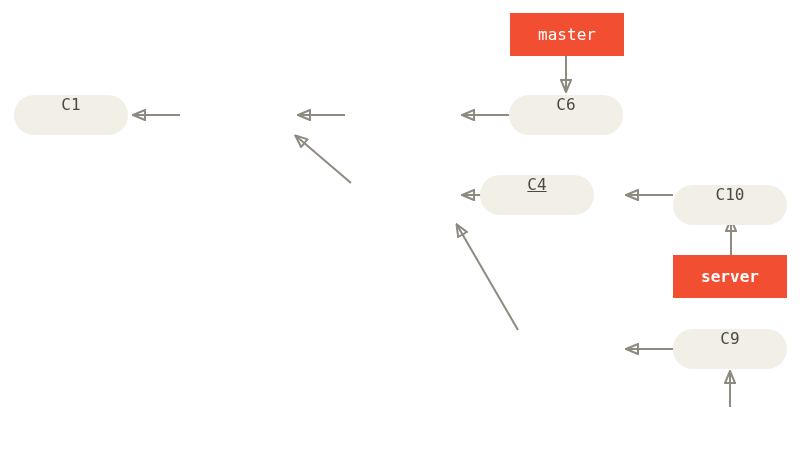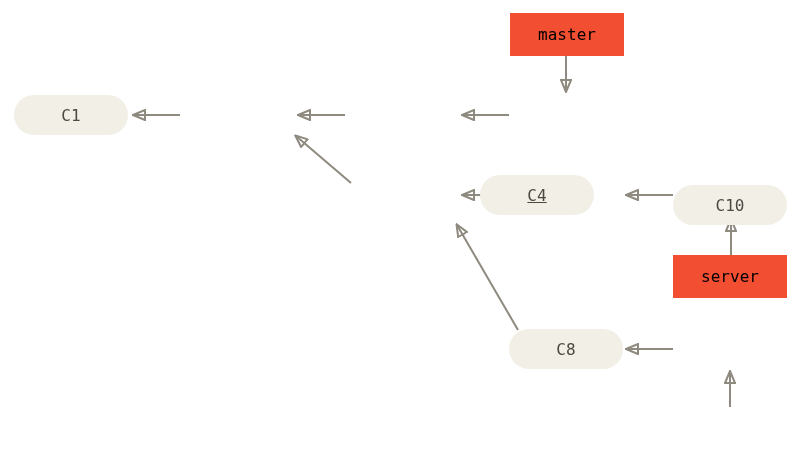--- a/index.html
+++ b/index.html
@@ -27,49 +27,49 @@
     stroke-width: 2;
     fill: none;
   }
   .node {
     position: absolute;
     width: 114px;
     height: 40px;
     background: #f1efe6;
     border-radius: 20px;
     display: flex;
-    align-items: center;
+    align-items: flex-start;
     justify-content: center;
     color: #4c4842;
     font-size: 16px;
   }
   .branch {
     position: absolute;
     width: 114px;
     height: 43px;
     background: #f14e32;
     display: flex;
     align-items: center;
     justify-content: center;
-    color: #000000;
+    color: #ffffff;
     font-size: 16px;
   }
   
   .pos-c1  { left: 14px;  top: 95px;  }
   .pos-c2  { left: 180px; top: 95px;  }
   .pos-c5  { left: 345px; top: 95px;  }
   .pos-c6  { left: 509px; top: 95px;  }
   .pos-c3  { left: 345px; top: 175px; }
   .pos-c4  { left: 480px; top: 175px; text-decoration: underline; }
   .pos-c10 { left: 673px; top: 185px; }
   .pos-c8  { left: 509px; top: 329px; }
   .pos-c9  { left: 673px; top: 329px; }
   
   .pos-master { left: 510px; top: 13px;  }
-  .pos-server { left: 673px; top: 255px; }
+  .pos-server { left: 673px; top: 255px; font-weight: bold; }
   .pos-client { left: 673px; top: 407px; }
 </style>
 </head>
 <body>
 
 <div class="canvas">
 
   <svg class="edges" width="800" height="466" viewBox="0 0 800 466" xmlns="http://www.w3.org/2000/svg">
     <defs>
       <marker id="arrow" viewBox="0 0 14 12" markerWidth="14" markerHeight="12" refX="12" refY="6" orient="auto" markerUnits="userSpaceOnUse">
@@ -85,28 +85,31 @@
     <line x1="351" y1="183" x2="296" y2="136" marker-end="url(#arrow)"></line>
     <line x1="518" y1="330" x2="457" y2="225" marker-end="url(#arrow)"></line>
     <line x1="566" y1="55" x2="566" y2="91" marker-end="url(#arrow)"></line>
     <line x1="731" y1="255" x2="731" y2="220" marker-end="url(#arrow)"></line>
     <line x1="730" y1="407" x2="730" y2="372" marker-end="url(#arrow)"></line>
   </svg>
 
   <div class="node pos-c1">
     <span>C1</span>
   </div>
+  <div class="node pos-c6">
+    <span>C6</span>
+  </div>
   <div class="node pos-c4">
     <span>C4</span>
   </div>
   <div class="node pos-c10">
     <span>C10</span>
   </div>
-  <div class="node pos-c8">
-    <span>C8</span>
+  <div class="node pos-c9">
+    <span>C9</span>
   </div>
 
   <div class="branch pos-master">
     <span>master</span>
   </div>
   <div class="branch pos-server">
     <span>server</span>
   </div>
 
 </div>

